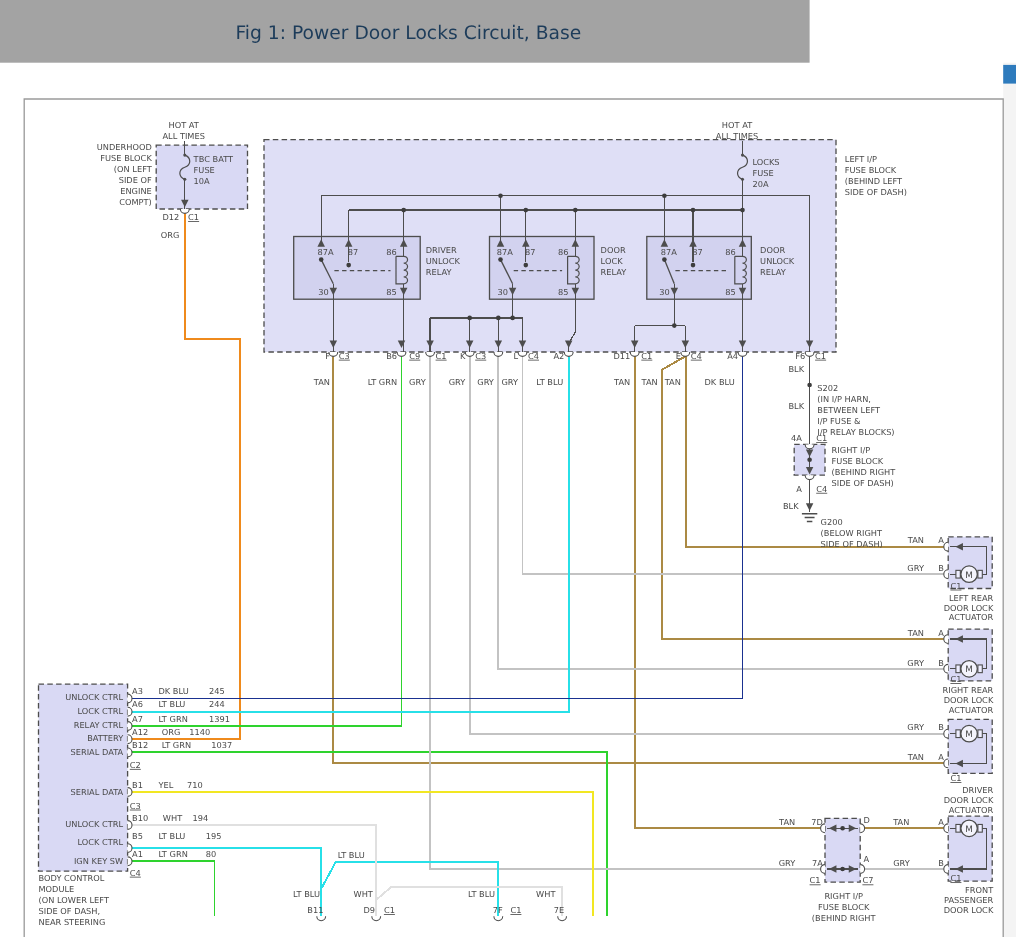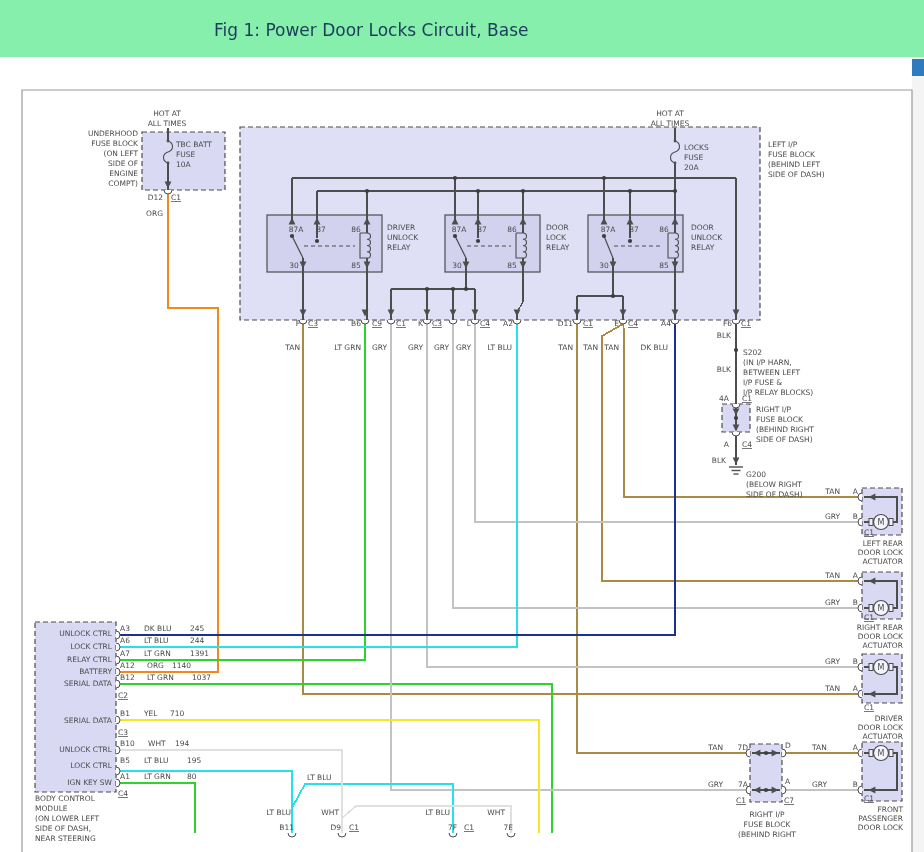--- a/index.html
+++ b/index.html
@@ -1,18 +1,18 @@
 <!DOCTYPE html>
 <html><head>
 <meta charset="utf-8">
 <style>
   html,body{margin:0;padding:0;background:#fff;}
   #app{position:relative;width:924px;height:852px;overflow:hidden;background:#ffffff;
        font-family:"DejaVu Sans","Liberation Sans",sans-serif;}
-  #header{position:absolute;left:0;top:0;width:924px;height:57px;background:#86efac;}
+  #header{position:absolute;left:0;top:0;width:736px;height:57px;background:#a3a3a3;}
   #title{position:absolute;left:214px;top:20px;font-size:17px;color:#1d3c5a;}
   #gutter{position:absolute;left:912px;top:57px;width:12px;height:795px;background:#f4f4f4;}
   #thumb{position:absolute;left:912px;top:59px;width:12px;height:17px;background:#2e7bbd;cursor:pointer;}
   svg{position:absolute;left:0;top:0;}
   text{fill:#4a4a4a;}
 </style>
 </head>
 <body>
 
 <div id="app">

